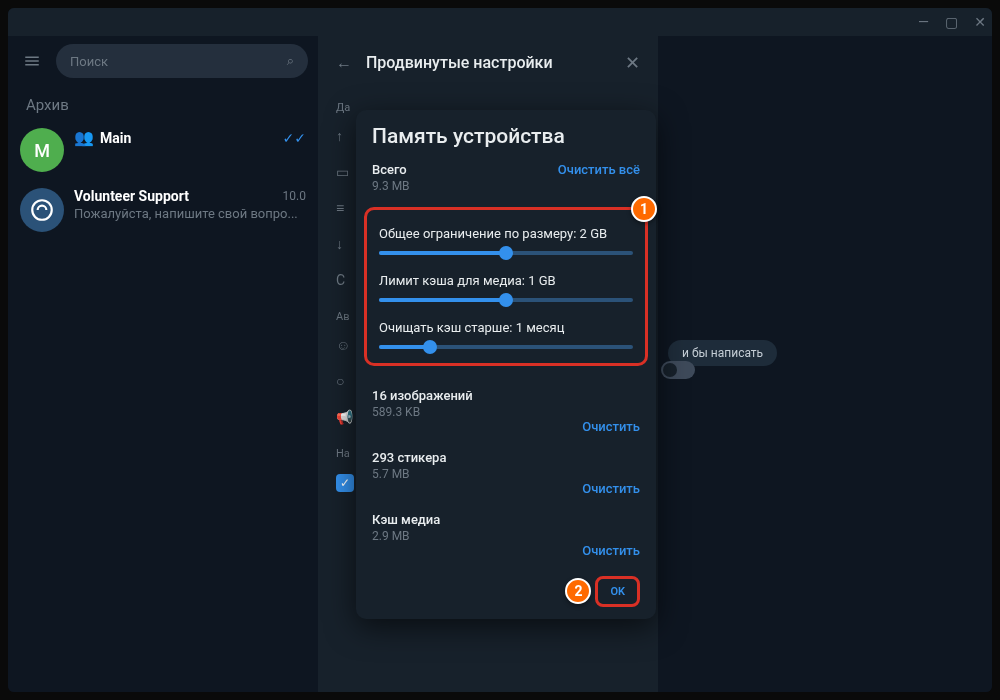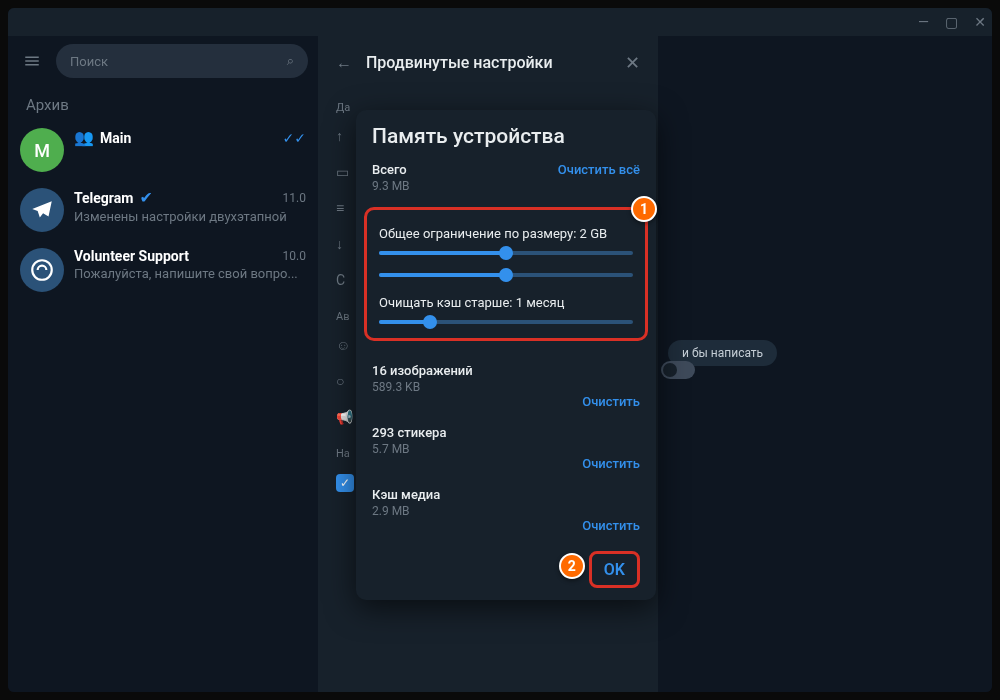--- a/index.html
+++ b/index.html
@@ -70,21 +70,21 @@
   .slider-thumb { position:absolute; top:50%; width:14px; height:14px; background:#3390ec; border-radius:50%; transform:translate(-50%,-50%); }
 
   .cache-list { padding:14px 16px 0; }
   .cache-item { display:flex; align-items:flex-start; padding:8px 0;flex-direction:column; }
   .cache-left .c1 { color:#e9edef; font-size:13px; font-weight:500; }
   .cache-left .c2 { color:#6d7883; font-size:12px; margin-top:2px; }
   .cache-clear { margin-left:auto; color:#3390ec; font-size:13px; font-weight:500; cursor:pointer; }
 
   .modal-foot { display:flex; justify-content:flex-end; padding:10px 16px 0; }
   .ok-wrap { position:relative; }
-  .ok-btn { color:#3390ec; font-size:16px; font-weight:600; padding:6px 12px; border:3px solid #d93025; border-radius:8px; cursor:pointer; }
+  .ok-btn { color:#3390ec; font-size:11px; font-weight:600; padding:6px 12px; border:3px solid #d93025; border-radius:8px; cursor:pointer; }
 
   .badge { position:absolute; width:26px; height:26px; background:#ff6a00; border:2px solid #fff; border-radius:50%; color:#fff; font-weight:700; font-size:14px; display:flex; align-items:center; justify-content:center; box-shadow:0 2px 4px rgba(0,0,0,.4); }
   .badge1 { top:-14px; right:-12px; }
   .badge2 { left:-30px; top:2px; }
 
 </style>
 </head>
 <body>
 
 <div class="window-frame">
@@ -115,35 +115,20 @@
         <div class="avatar m">M</div>
         <div class="chat-body">
           <div class="chat-row1">
             <span class="group-icon">👥</span>
             <span class="chat-name">Main</span>
             <span class="checks">✓✓</span>
           </div>
         </div>
       </div>
 
-      <div class="chat">
-        <div class="avatar tg">
-          <svg viewBox="0 0 24 24" fill="#fff">
-              <path d="M21 4L3 11l5 2 2 6 3-4 5 3 3-14z"></path>
-            </svg>
-        </div>
-        <div class="chat-body">
-          <div class="chat-row1">
-            <span class="chat-name">Telegram</span>
-            <span class="verified">✔</span>
-            <span class="chat-meta">11.0</span>
-          </div>
-          <div class="chat-preview">Изменены настройки двухэтапной</div>
-        </div>
-      </div>
 
       <div class="chat">
         <div class="avatar vs">
           <svg viewBox="0 0 24 24" fill="none" stroke="#fff" stroke-width="2">
               <circle cx="12" cy="12" r="9"></circle>
               <path d="M8 12a4 4 0 018 0"></path>
             </svg>
         </div>
         <div class="chat-body">
           <div class="chat-row1">
@@ -213,20 +198,21 @@
 
           <div class="slider-block">
             <div class="slider-label">Общее ограничение по размеру: 2 GB</div>
             <div class="slider-track">
               <div class="slider-fill" style="width:50%"></div>
               <div class="slider-thumb" style="left:50%"></div>
             </div>
           </div>
 
           <div class="slider-block">
+            <div class="slider-label">Лимит кэша для медиа: 1 GB</div>
             <div class="slider-track">
               <div class="slider-fill" style="width:50%"></div>
               <div class="slider-thumb" style="left:50%"></div>
             </div>
           </div>
 
           <div class="slider-block">
             <div class="slider-label">Очищать кэш старше: 1 месяц</div>
             <div class="slider-track">
               <div class="slider-fill" style="width:20%"></div>

